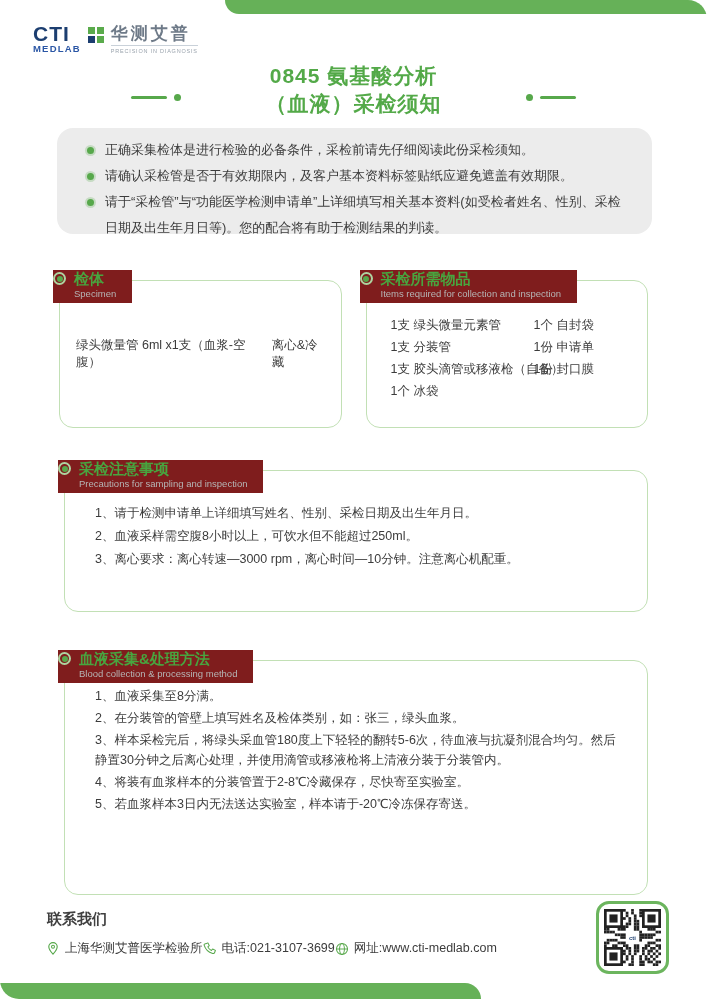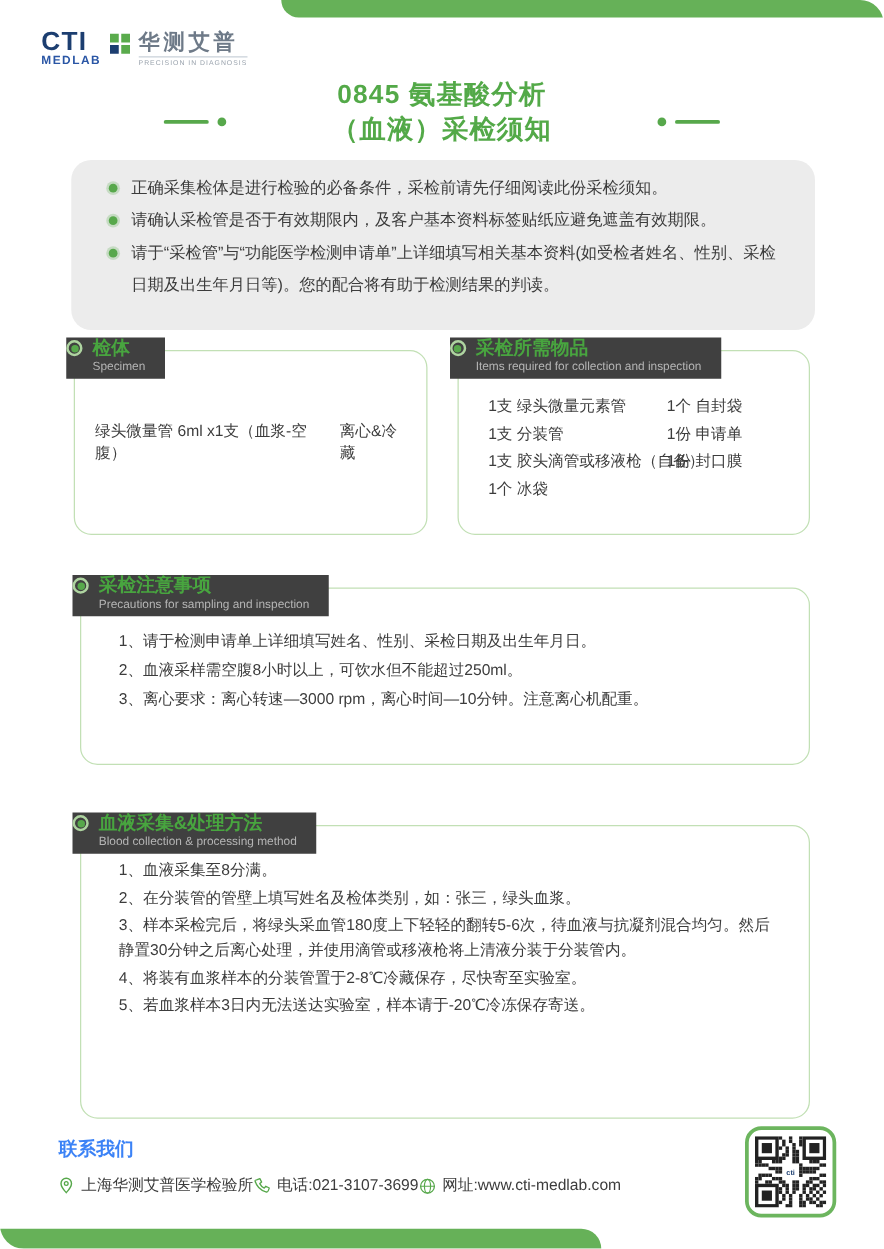--- a/index.html
+++ b/index.html
@@ -26,28 +26,28 @@
   .logo-tag{font-size:5.5px;color:#9aa3ad;letter-spacing:.8px;border-top:1px solid #c9d1d9;
             margin-top:2px;padding-top:2px;}
   
   .title-wrap{position:absolute;top:62px;left:0;right:0;text-align:center;}
   .doc-title{font-size:21px;line-height:28px;font-weight:bold;color:#53a948;letter-spacing:1px;}
   .deco{position:absolute;top:32px;display:flex;align-items:center;gap:7px;}
   .deco-left{left:131px;} .deco-right{right:131px;}
   .deco-line{width:36px;height:3px;border-radius:2px;background:var(--green);}
   .deco-dot{width:7px;height:7px;border-radius:50%;background:var(--green);}
   
-  .notice{position:absolute;top:128px;left:57px;width:595px;height:136px;background:var(--gray-box);
+  .notice{position:absolute;top:128px;left:57px;width:595px;height:106px;background:var(--gray-box);
           border-radius:16px;padding:9px 30px 0 30px;}
   .notice-item{display:flex;gap:11px;font-size:13px;line-height:26px;color:var(--text);}
   .dot{flex:0 0 auto;width:7px;height:7px;border-radius:50%;background:var(--green);
        margin-top:10px;box-shadow:0 0 0 2px rgba(102,177,88,.28);}
   
   .sec{position:absolute;}
-  .sec-head{position:absolute;top:0;left:-6px;z-index:2;background:#404040;display:flex;gap:8px;
+  .sec-head{position:absolute;top:0;left:-6px;z-index:2;background:#7f1d1d;display:flex;gap:8px;
             padding:0 16px 3px 0;align-items:flex-start;}
   .ring{flex:0 0 auto;width:13px;height:13px;border:2px solid #aed4a0;border-radius:50%;
         display:flex;align-items:center;justify-content:center;margin-top:2px;}
   .ring i{width:6px;height:6px;border-radius:50%;background:var(--green);}
   .sec-title{font-size:15px;font-weight:bold;color:#48a53f;line-height:17px;}
   .sec-sub{font-size:9.5px;color:var(--sub);line-height:12px;margin-top:1px;}
   .sec-box{border:1px solid var(--light-border);border-radius:14px;margin-top:10px;background:#fff;}
   
   .row1{top:270px;left:59px;width:589px;display:flex;gap:24px;}
   .col{position:relative;flex:1;}
@@ -58,21 +58,21 @@
   .s-col1{width:58%;} .s-col2{width:42%;}
   .s-item{font-size:12.5px;line-height:22px;color:var(--text);white-space:nowrap;}
   
   .sec2{top:460px;left:64px;width:584px;}
   .sec2 .sec-box{height:142px;padding:31px 20px 0 30px;}
   .sec3{top:650px;left:64px;width:584px;}
   .sec3 .sec-box{height:235px;padding:25px 24px 0 30px;}
   .p-item{font-size:12.5px;line-height:23px;color:var(--text);}
   .m-item{font-size:12.5px;line-height:20px;margin-bottom:2px;color:var(--text);}
   
-  .contact-title{position:absolute;left:47px;top:910px;font-size:15px;font-weight:bold;color:#3b82f6;}
+  .contact-title{position:absolute;left:47px;top:910px;font-size:15px;font-weight:bold;color:#404040;}
   .contact-row{position:absolute;left:46px;top:940px;display:flex;align-items:center;}
   .c-item{display:flex;align-items:center;gap:5px;font-size:12.5px;color:var(--text);}
   .c-item svg{display:block;}
   .qr{position:absolute;left:596px;top:901px;width:73px;height:73px;border:3px solid #6cb55e;
       border-radius:13px;background:#fff;display:flex;align-items:center;justify-content:center;}
 </style>
 </head>
 <body>
 
 <div class="page">

